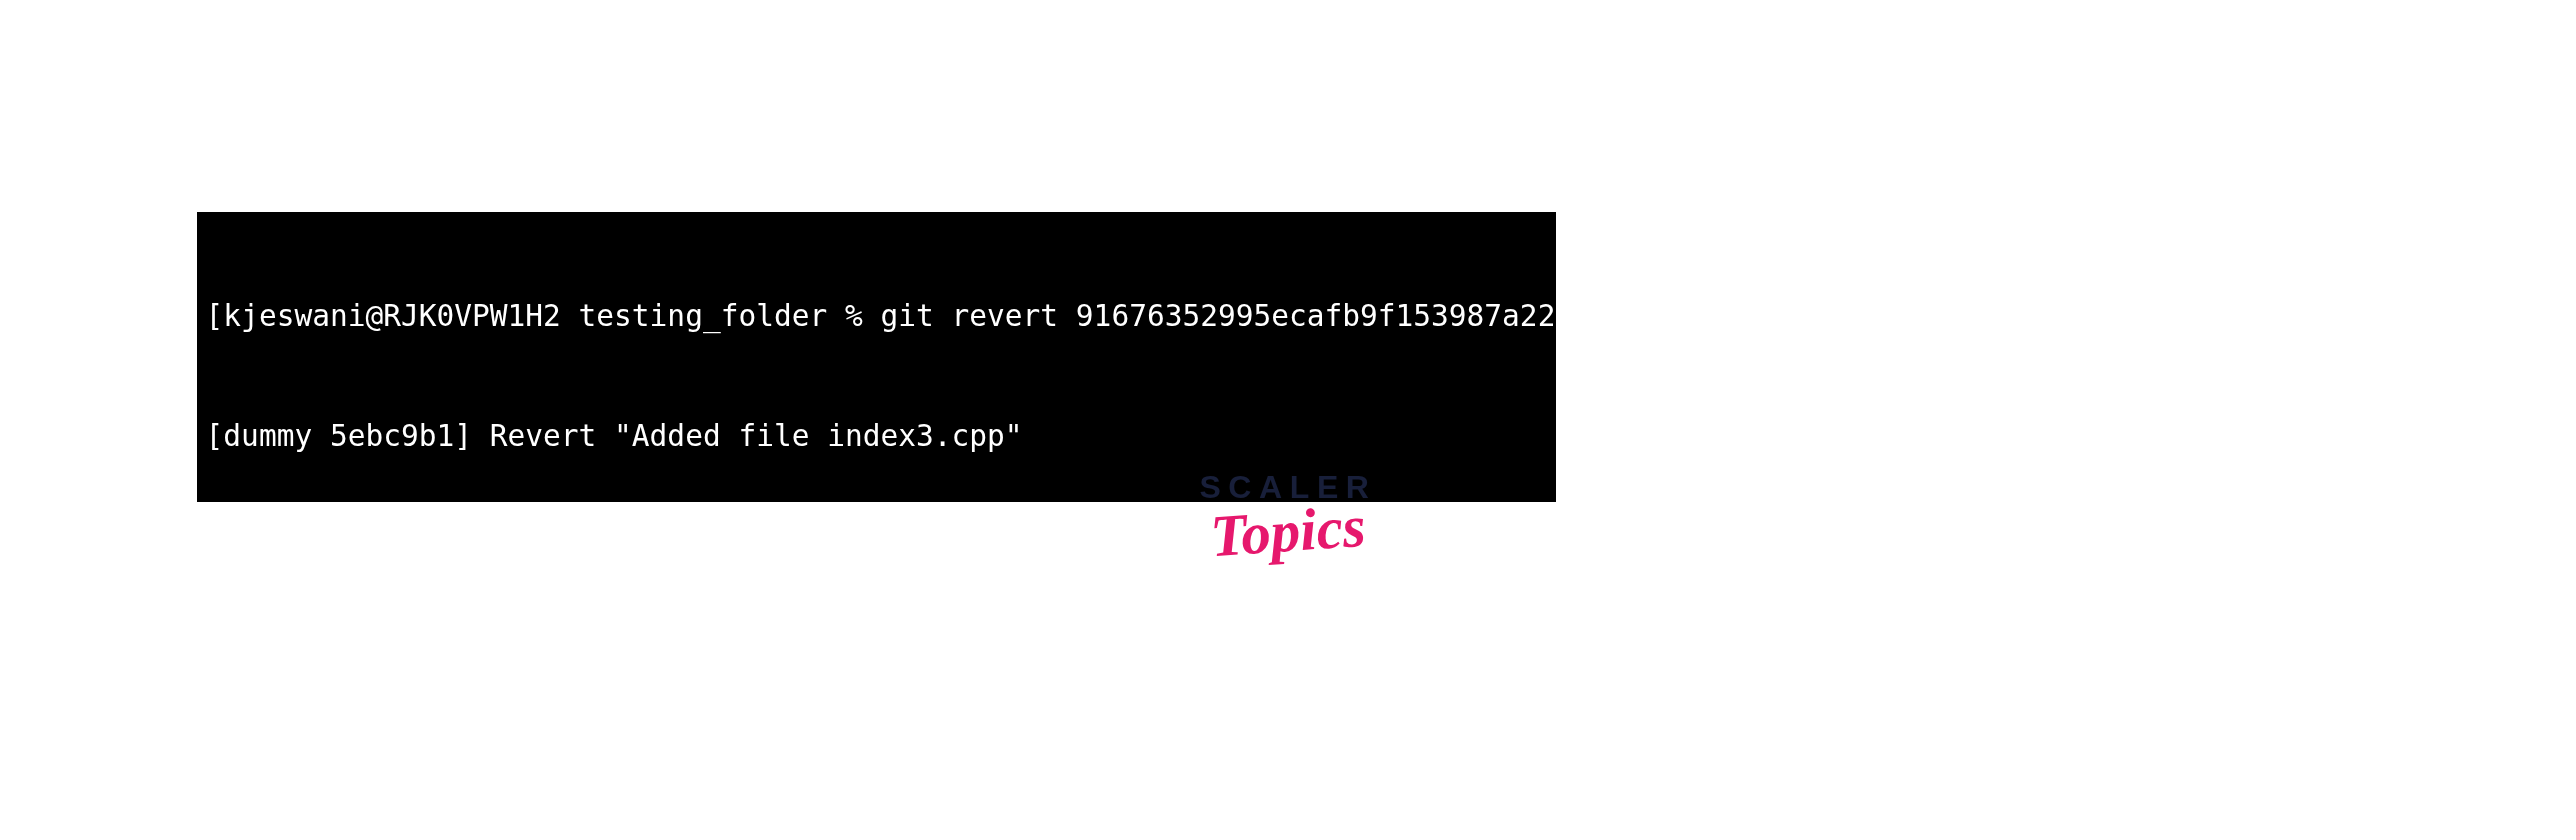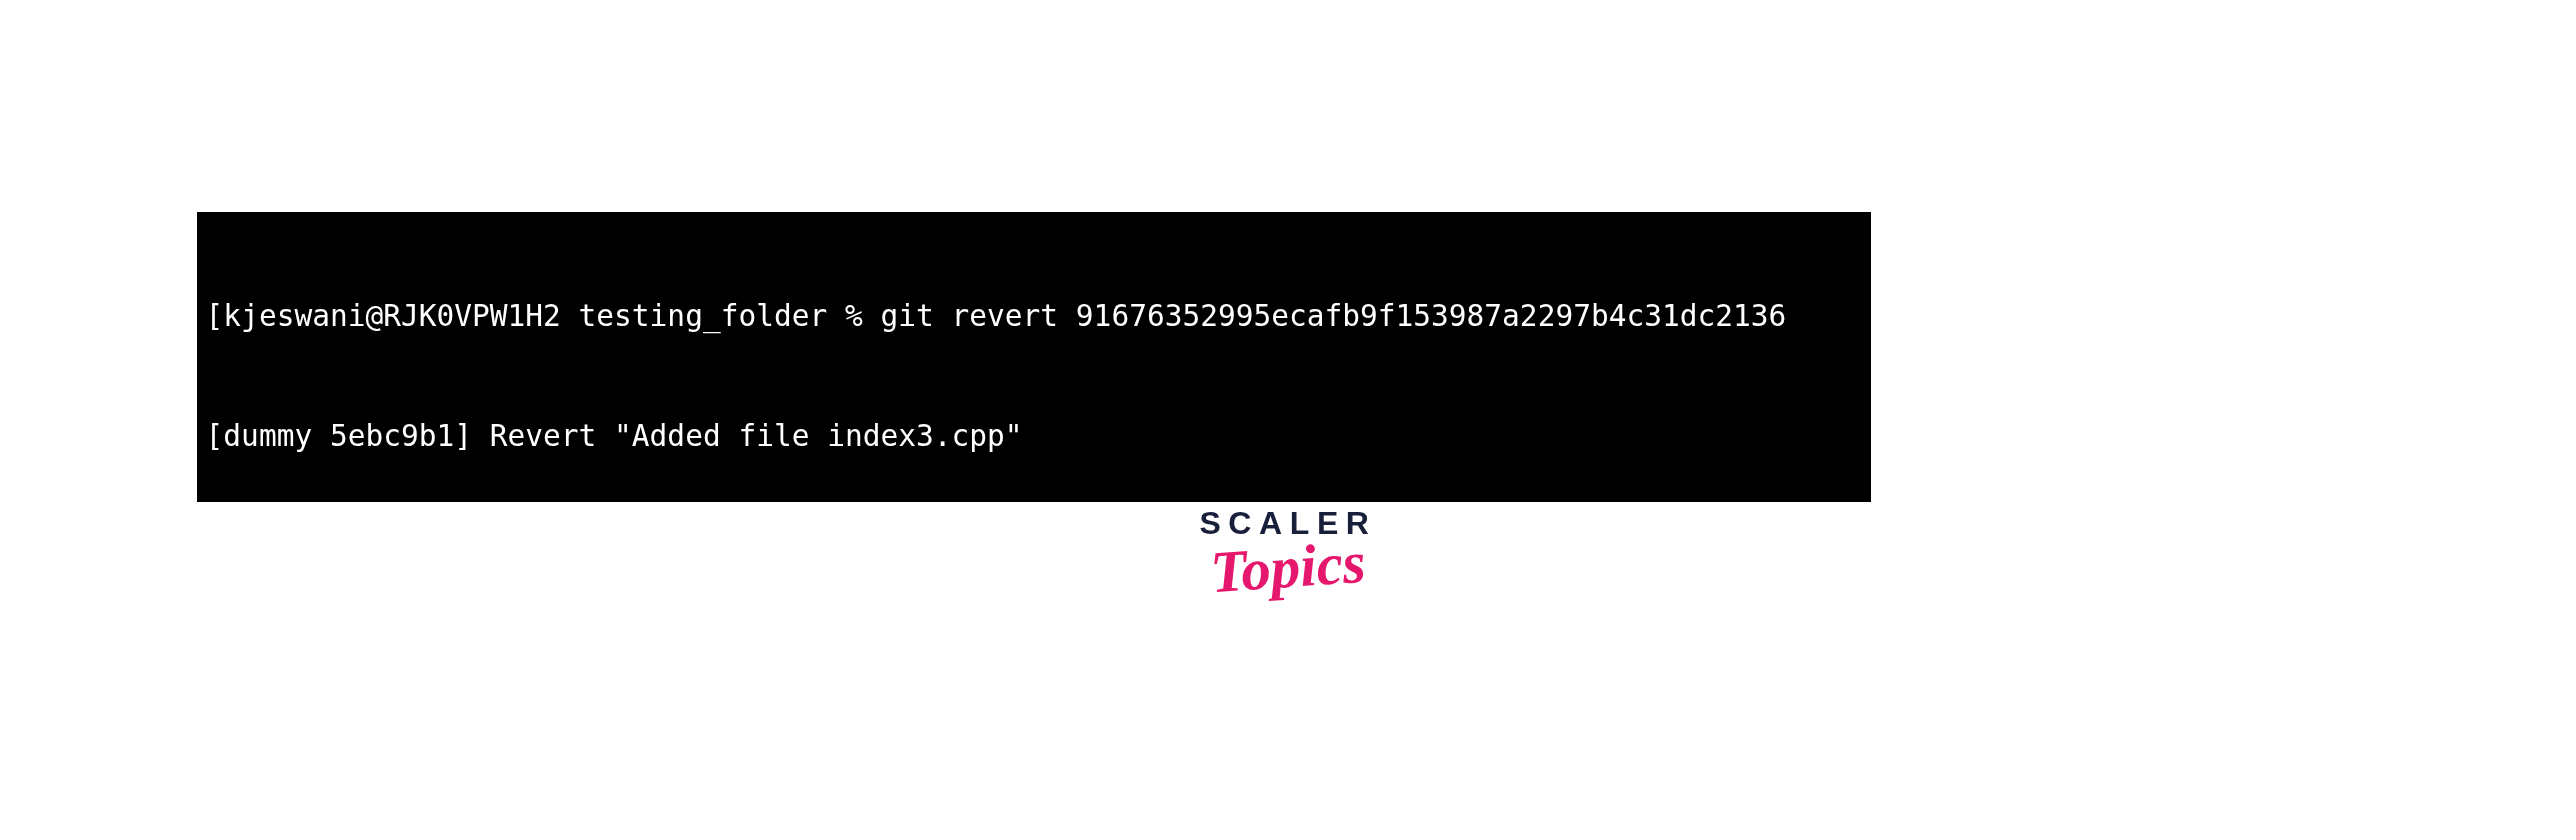--- a/index.html
+++ b/index.html
@@ -13,38 +13,38 @@
       height: 841px;
       background: #ffffff;
       font-family: 'Menlo', 'Monaco', 'Consolas', monospace;
       position: relative;
     }
 
     .terminal-block {
       position: absolute;
       top: 212px;
       left: 197px;
-      width: 1674px;
+      width: 1359px;
       background: #000000;
       color: #ffffff;
       padding: 4.5px 7.6px;
       font-size: 29.5px;
       line-height: 1.35;
       font-family: 'Menlo', 'Monaco', 'Consolas', monospace;
       white-space: pre;
       border: 0.8px solid #000;
     }
 
     .terminal-line {
       display: block;
     }
 
     .watermark {
       position: absolute;
-      top: 505px;
+      top: 469px;
       left: 50%;
       transform: translateX(-50%);
       text-align: center;
     }
 
     .watermark-top {
       font-family: Arial, Helvetica, sans-serif;
       font-weight: 900;
       letter-spacing: 7.6px;
       color: #181f3a;

